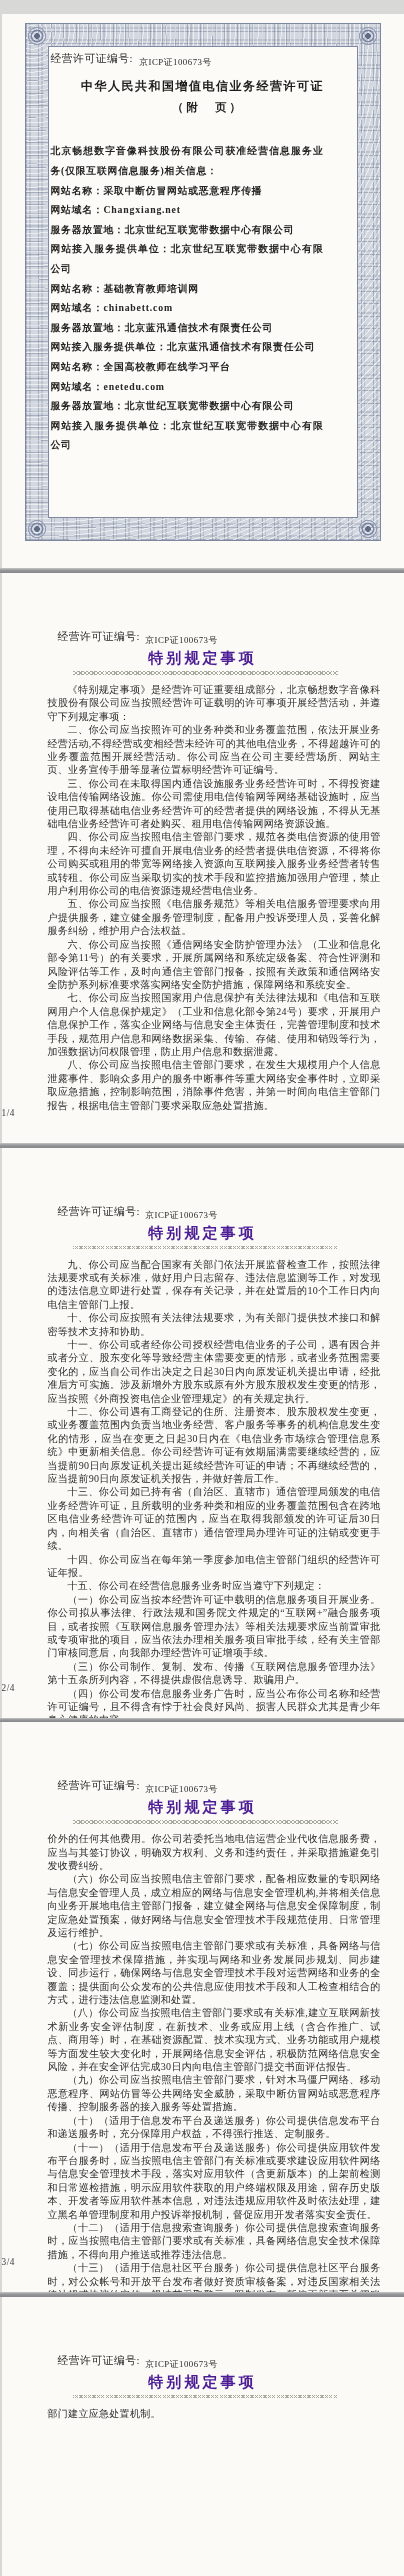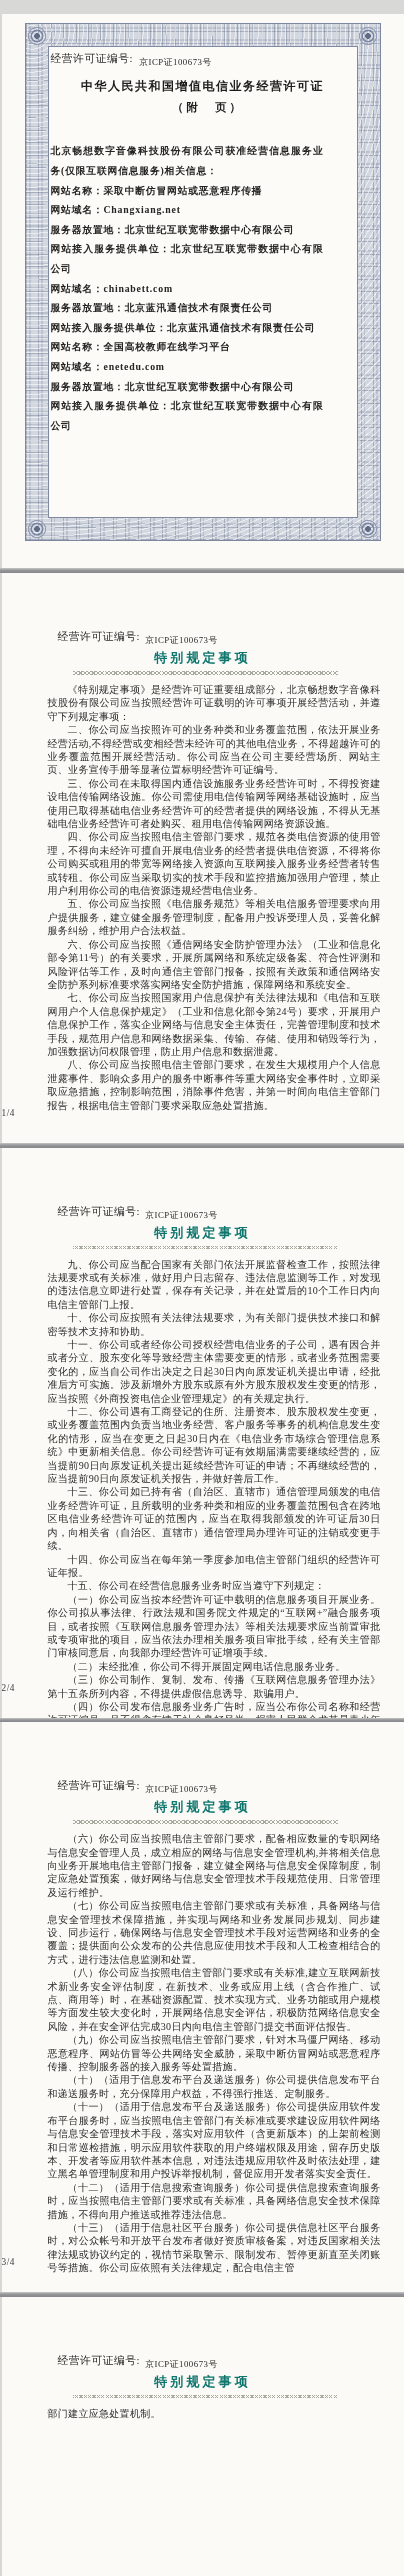--- a/index.html
+++ b/index.html
@@ -57,21 +57,21 @@
   }
   .cert-body p{margin:0;font-weight:bold;}
   
   .prov{height:570px;}
   .p5{height:577px;}
   .hdr{position:absolute;top:57px;left:56px;white-space:nowrap;}
   .hdr .lbl{font-size:10.8px;color:#2a2826;letter-spacing:0.5px;}
   .hdr .num{font-size:8.8px;color:#2a2826;display:inline-block;margin-left:5.2px;transform:translateY(2.6px);letter-spacing:0.5px;}
   .prov-title{
     position:absolute;top:76px;left:0;right:0;text-align:center;
-    font-size:13px;font-weight:700;color:#0f766e;letter-spacing:3.1px;margin:0;
+    font-size:15px;font-weight:700;color:#4c1d95;letter-spacing:3.1px;margin:0;
   }
   .wavy{
     position:absolute;top:98px;left:71px;width:265px;height:3.6px;
     background:
       repeating-linear-gradient(135deg, #989e8f 0 0.9px, rgba(152,158,143,0) 0.9px 3.1px),
       repeating-linear-gradient(45deg, #989e8f 0 0.9px, rgba(152,158,143,0) 0.9px 3.1px);
     opacity:.85;
   }
   .prov-body{
     position:absolute;top:110px;left:46px;width:333px;
@@ -104,20 +104,21 @@
     <div class="cert-title">中华人民共和国增值电信业务经营许可证</div>
     <div class="cert-subtitle">（附　页）</div>
     <div class="cert-body">
       <p>北京畅想数字音像科技股份有限公司获准经营信息服务业务(仅限互联网信息服务)相关信息：</p>
       <div>
 
       <p>网站名称：采取中断仿冒网站或恶意程序传播</p>
           <p>网站域名：Changxiang.net</p>
           <p>服务器放置地：北京世纪互联宽带数据中心有限公司</p>
           <p>网站接入服务提供单位：北京世纪互联宽带数据中心有限公司</p>
+          <p>网站名称：基础教育教师培训网</p>
           <p>网站域名：chinabett.com</p>
           <p>服务器放置地：北京蓝汛通信技术有限责任公司</p>
           <p>网站接入服务提供单位：北京蓝汛通信技术有限责任公司</p>
           <p>网站名称：全国高校教师在线学习平台</p>
           <p>网站域名：enetedu.com</p>
           <p>服务器放置地：北京世纪互联宽带数据中心有限公司</p>
           <p>网站接入服务提供单位：北京世纪互联宽带数据中心有限公司</p>
         </div>
     </div>
   </section>
@@ -155,38 +156,38 @@
     <div class="prov-body">
 
     <p>九、你公司应当配合国家有关部门依法开展监督检查工作，按照法律法规要求或有关标准，做好用户日志留存、违法信息监测等工作，对发现的违法信息立即进行处置，保存有关记录，并在处置后的10个工作日内向电信主管部门上报。</p>
         <p>十、你公司应按照有关法律法规要求，为有关部门提供技术接口和解密等技术支持和协助。</p>
         <p>十一、你公司或者经你公司授权经营电信业务的子公司，遇有因合并或者分立、股东变化等导致经营主体需要变更的情形，或者业务范围需要变化的，应当自公司作出决定之日起30日内向原发证机关提出申请，经批准后方可实施。涉及新增外方股东或原有外方股东股权发生变更的情形，应当按照《外商投资电信企业管理规定》的有关规定执行。</p>
         <p>十二、你公司遇有工商登记的住所、注册资本、股东股权发生变更，或业务覆盖范围内负责当地业务经营、客户服务等事务的机构信息发生变化的情形，应当在变更之日起30日内在《电信业务市场综合管理信息系统》中更新相关信息。你公司经营许可证有效期届满需要继续经营的，应当提前90日向原发证机关提出延续经营许可证的申请；不再继续经营的，应当提前90日向原发证机关报告，并做好善后工作。</p>
         <p>十三、你公司如已持有省（自治区、直辖市）通信管理局颁发的电信业务经营许可证，且所载明的业务种类和相应的业务覆盖范围包含在跨地区电信业务经营许可证的范围内，应当在取得我部颁发的许可证后30日内，向相关省（自治区、直辖市）通信管理局办理许可证的注销或变更手续。</p>
         <p>十四、你公司应当在每年第一季度参加电信主管部门组织的经营许可证年报。</p>
         <p>十五、你公司在经营信息服务业务时应当遵守下列规定：</p>
         <p>（一）你公司应当按本经营许可证中载明的信息服务项目开展业务。你公司拟从事法律、行政法规和国务院文件规定的“互联网+”融合服务项目，或者按照《互联网信息服务管理办法》等相关法规要求应当前置审批或专项审批的项目，应当依法办理相关服务项目审批手续，经有关主管部门审核同意后，向我部办理经营许可证增项手续。</p>
-        <p>（二）未经批准，你公司不得开展固定网电话信息服务业务。</p>
         <p>（三）你公司制作、复制、发布、传播《互联网信息服务管理办法》第十五条所列内容，不得提供虚假信息诱导、欺骗用户。</p>
         <p>（四）你公司发布信息服务业务广告时，应当公布你公司名称和经营许可证编号，且不得含有悖于社会良好风尚、损害人民群众尤其是青少年身心健康的内容。</p>
         <p>（五）你公司向用户收费应当做到准确、合理，不得向用户收取信息服务项目中明码标</p>
       </div>
     <div class="pagefoot">2/4</div>
   </section>
 
   <div class="sep"></div>
 
   <section class="page prov">
     <div class="hdr">
       <span class="lbl">经营许可证编号:</span><span class="num">京ICP证100673号</span>
     </div>
     <h2 class="prov-title">特别规定事项</h2>
     <div class="wavy"></div>
     <div class="prov-body">
 
+    <p class="cont">价外的任何其他费用。你公司若委托当地电信运营企业代收信息服务费，应当与其签订协议，明确双方权利、义务和违约责任，并采取措施避免引发收费纠纷。</p>
         <p>（六）你公司应当按照电信主管部门要求，配备相应数量的专职网络与信息安全管理人员，成立相应的网络与信息安全管理机构,并将相关信息向业务开展地电信主管部门报备，建立健全网络与信息安全保障制度，制定应急处置预案，做好网络与信息安全管理技术手段规范使用、日常管理及运行维护。</p>
         <p>（七）你公司应当按照电信主管部门要求或有关标准，具备网络与信息安全管理技术保障措施，并实现与网络和业务发展同步规划、同步建设、同步运行，确保网络与信息安全管理技术手段对运营网络和业务的全覆盖；提供面向公众发布的公共信息应使用技术手段和人工检查相结合的方式，进行违法信息监测和处置。</p>
         <p>（八）你公司应当按照电信主管部门要求或有关标准,建立互联网新技术新业务安全评估制度，在新技术、业务或应用上线（含合作推广、试点、商用等）时，在基础资源配置、技术实现方式、业务功能或用户规模等方面发生较大变化时，开展网络信息安全评估，积极防范网络信息安全风险，并在安全评估完成30日内向电信主管部门提交书面评估报告。</p>
         <p>（九）你公司应当按照电信主管部门要求，针对木马僵尸网络、移动恶意程序、网站仿冒等公共网络安全威胁，采取中断仿冒网站或恶意程序传播、控制服务器的接入服务等处置措施。</p>
         <p>（十）（适用于信息发布平台及递送服务）你公司提供信息发布平台和递送服务时，充分保障用户权益，不得强行推送、定制服务。</p>
         <p>（十一）（适用于信息发布平台及递送服务）你公司提供应用软件发布平台服务时，应当按照电信主管部门有关标准或要求建设应用软件网络与信息安全管理技术手段，落实对应用软件（含更新版本）的上架前检测和日常巡检措施，明示应用软件获取的用户终端权限及用途，留存历史版本、开发者等应用软件基本信息，对违法违规应用软件及时依法处理，建立黑名单管理制度和用户投诉举报机制，督促应用开发者落实安全责任。</p>
         <p>（十二）（适用于信息搜索查询服务）你公司提供信息搜索查询服务时，应当按照电信主管部门要求或有关标准，具备网络信息安全技术保障措施，不得向用户推送或推荐违法信息。</p>
         <p>（十三）（适用于信息社区平台服务）你公司提供信息社区平台服务时，对公众帐号和开放平台发布者做好资质审核备案，对违反国家相关法律法规或协议约定的，视情节采取警示、限制发布、暂停更新直至关闭账号等措施。你公司应依照有关法律规定，配合电信主管</p>
       </div>
     <div class="pagefoot">3/4</div>

